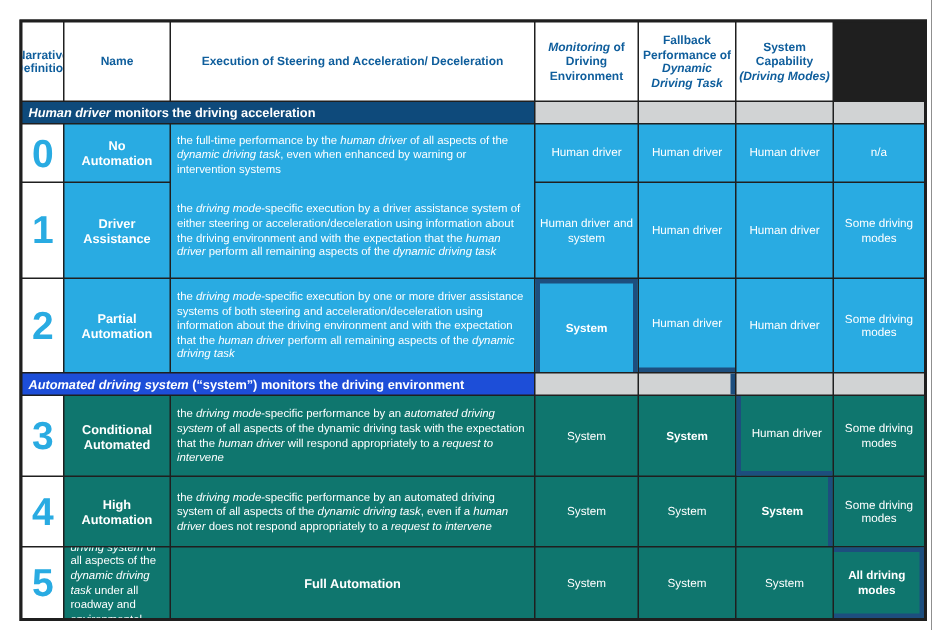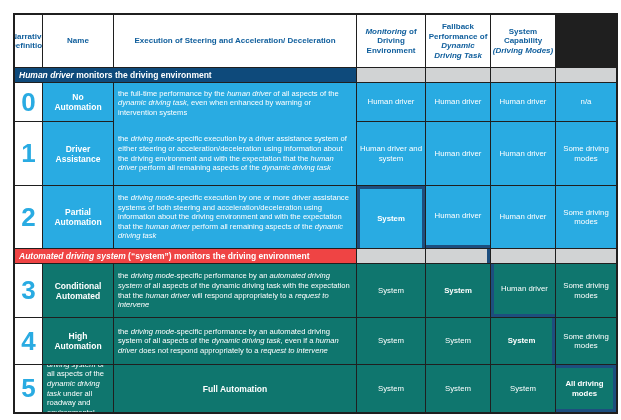--- a/index.html
+++ b/index.html
@@ -22,21 +22,21 @@
     display:flex;align-items:center;justify-content:center;
     text-align:center;overflow:hidden;background:#fff;
   }
   .txt{display:block;}
   .hdr{color:#0f5e9c;font-weight:bold;font-size:8px;line-height:9.5px;padding:1px;}
   .band{
     grid-column:1/4;color:#ffffff;font-weight:bold;font-size:8.5px;
     justify-content:flex-start;text-align:left;padding:0 0 0 4px;
   }
   .band-navy{background:#0e4a7b;}
-  .band-green{background:#ef4444;}
+  .band-green{background:#1d4ed8;}
   .gray{background:#d1d3d4;}
   .blue{background:#29abe2;}
   .green{background:#0f766e;}
   .lvl{color:#29abe2;font-size:26px;font-weight:bold;background:#fff;}
   .name{font-weight:bold;color:#fff;font-size:8.5px;line-height:10px;padding:0 8px;}
   .def{
     color:#fff;font-size:7.6px;line-height:9.6px;
     justify-content:flex-start;text-align:left;padding:20px 4px;
   }
   .data{color:#fff;font-size:7.8px;line-height:9.5px;padding:1px;}
@@ -66,21 +66,21 @@
       <span class="txt"><i>Monitoring</i><span> of Driving Environment</span></span>
     </div>
   <div class="cell hdr">
       <span class="txt"><span>Fallback Performance of </span><i>Dynamic Driving Task</i></span>
     </div>
   <div class="cell hdr">
       <span class="txt"><span>System Capability </span><i>(Driving Modes)</i></span>
     </div>
 
   <div class="cell band band-navy">
-      <span class="txt"><i>Human driver</i><span> monitors the driving environment</span></span>
+      <span class="txt"><i>Human driver</i><span> monitors the driving acceleration</span></span>
     </div>
   <div class="cell gray"></div>
   <div class="cell gray"></div>
   <div class="cell gray"></div>
   <div class="cell gray"></div>
 
   <div class="cell lvl">0</div>
   <div class="cell name blue">No Automation</div>
   <div class="cell def blue">
       <span class="txt"><span>the full-time performance by the </span><i>human driver</i><span> of all aspects of the </span><i>dynamic driving task</i><span>, even when enhanced by warning or intervention systems</span></span>

